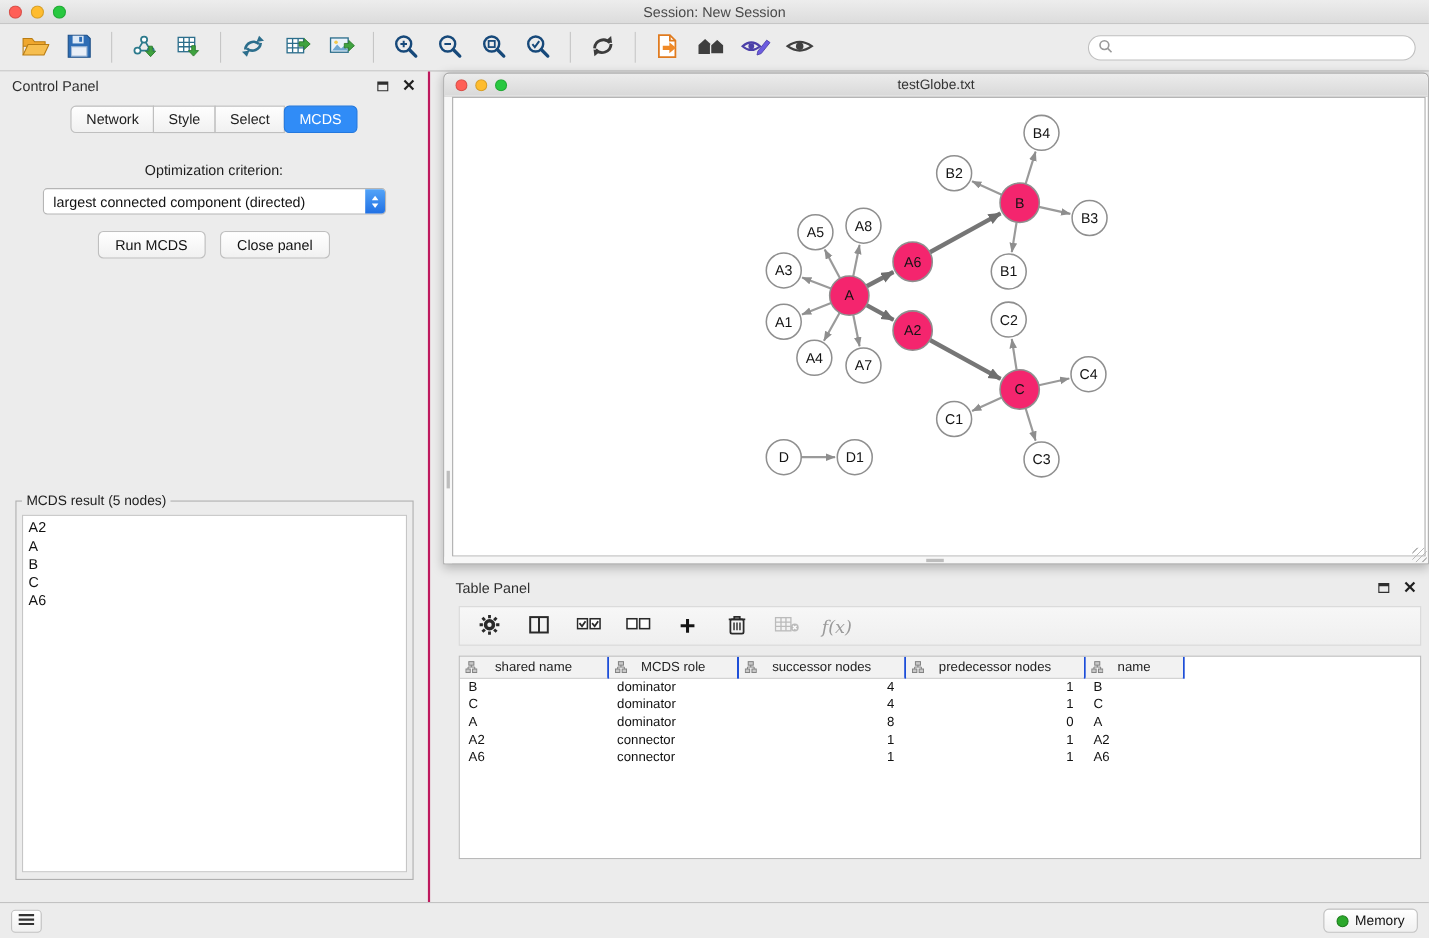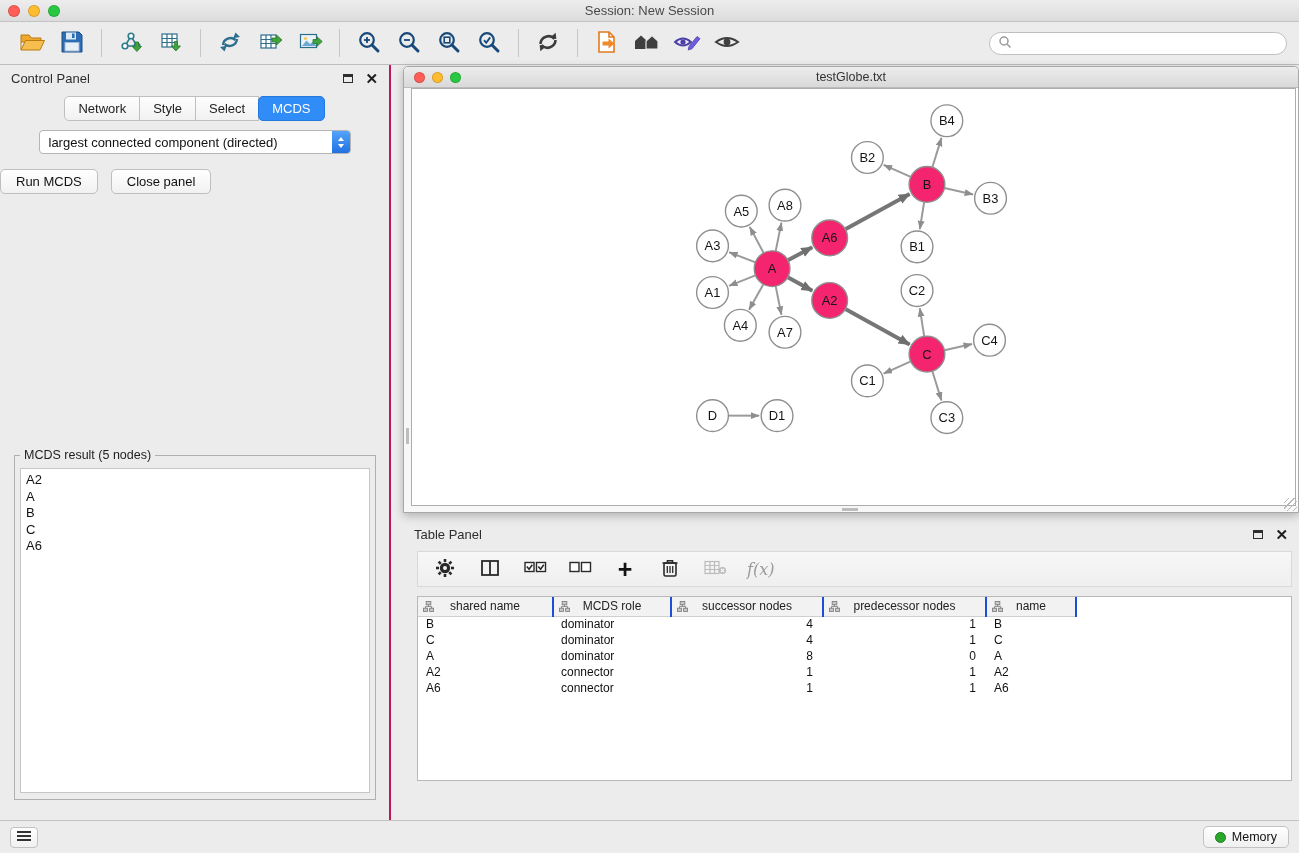--- a/index.html
+++ b/index.html
@@ -69,21 +69,21 @@
   .dropdown-stepper {
     width:18px; height:24px; flex:none;
     background:linear-gradient(#55A6F9,#1F6FE3);
     display:flex; flex-direction:column; align-items:center; justify-content:center;
     border-radius:0 3px 3px 0;
   }
   .dropdown-stepper i { display:block; width:0; height:0; border-left:3.5px solid transparent; border-right:3.5px solid transparent; }
   .dropdown-stepper .up { border-bottom:4px solid #FFF; margin-bottom:3px; }
   .dropdown-stepper .down { border-top:4px solid #FFF; }
 
-  .cp-buttons { display:flex; justify-content:flex-start; gap:13px; margin-top:15px; }
+  .cp-buttons { display:flex; justify-content:center; gap:13px; margin-top:15px; }
   .btn {
     padding:4px 15px; font-size:13px; color:#111;
     background:linear-gradient(#FFFFFF,#F1F1F1);
     border:1px solid #BFBFBF; border-radius:5px;
   }
 
   .result-box { position:absolute; left:14px; right:13px; top:390px; bottom:20px; border:1px solid #AFAFAF; }
   .result-legend { position:absolute; top:-8px; left:5px; background:#ECECEC; padding:0 4px; font-size:12.5px; color:#1E1E1E; }
   .result-list {
     position:absolute; left:5px; right:5px; top:12px; bottom:6px;
@@ -338,20 +338,21 @@
       <span class="float-icon"></span>
       <span class="close-icon">✕</span>
     </span>
   </div>
   <div class="cp-tabs">
       <div class="cp-tab">Network</div>
       <div class="cp-tab">Style</div>
       <div class="cp-tab">Select</div>
       <div class="cp-tab active">MCDS</div>
     </div>
+  <div class="opt-label">Optimization criterion:</div>
   <div class="dropdown">
     <span class="dropdown-text">largest connected component (directed)</span>
     <span class="dropdown-stepper">
         <i class="up"></i>
         <i class="down"></i>
       </span>
   </div>
   <div class="cp-buttons">
     <button class="btn">Run MCDS</button>
     <button class="btn">Close panel</button>

